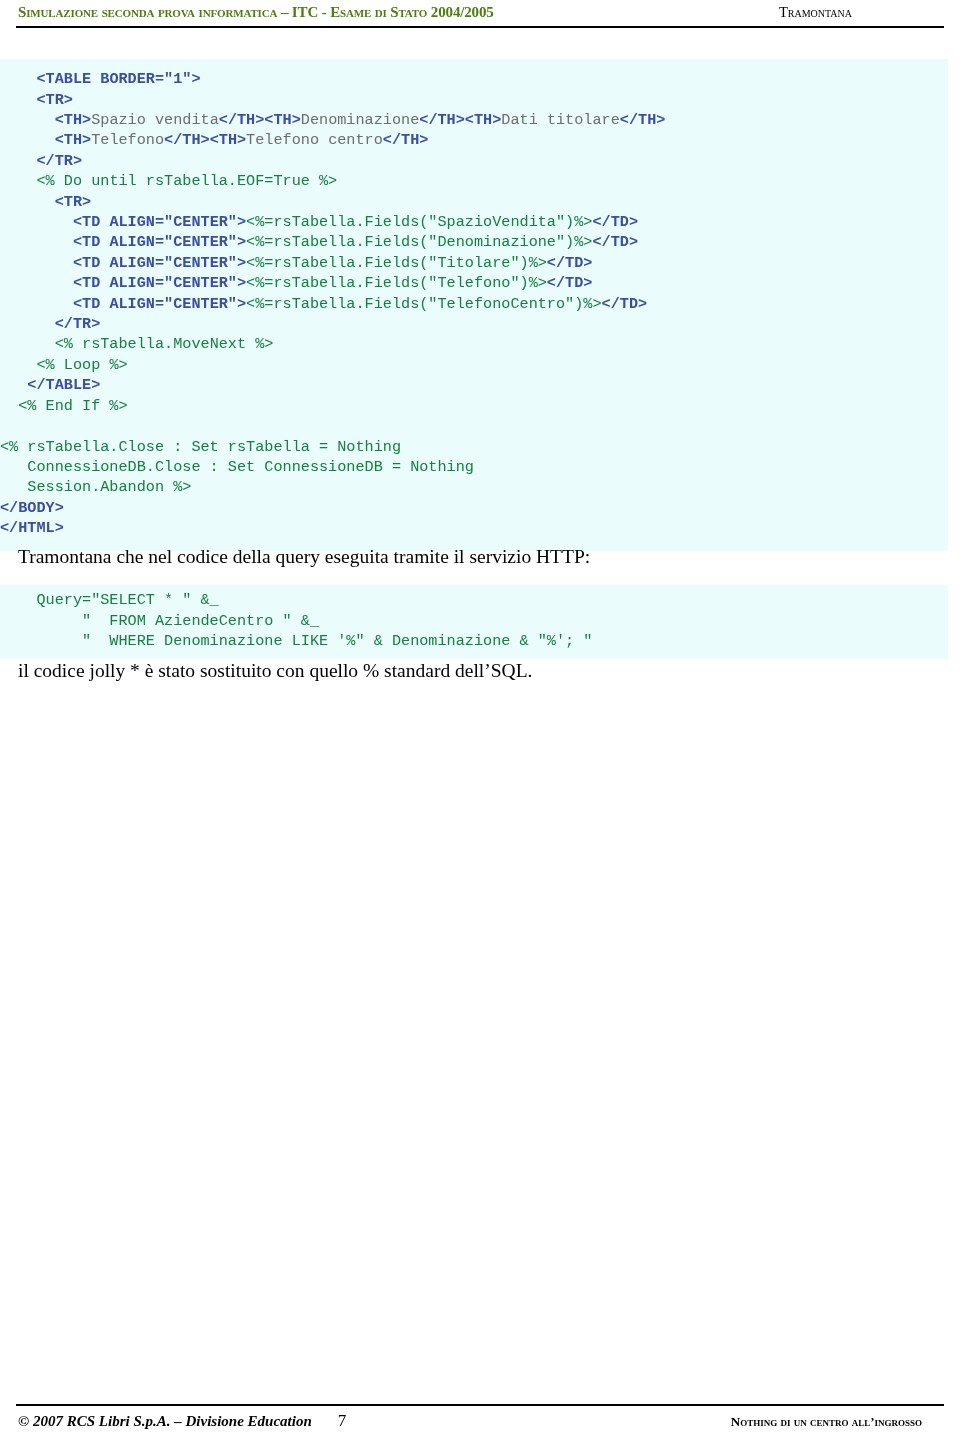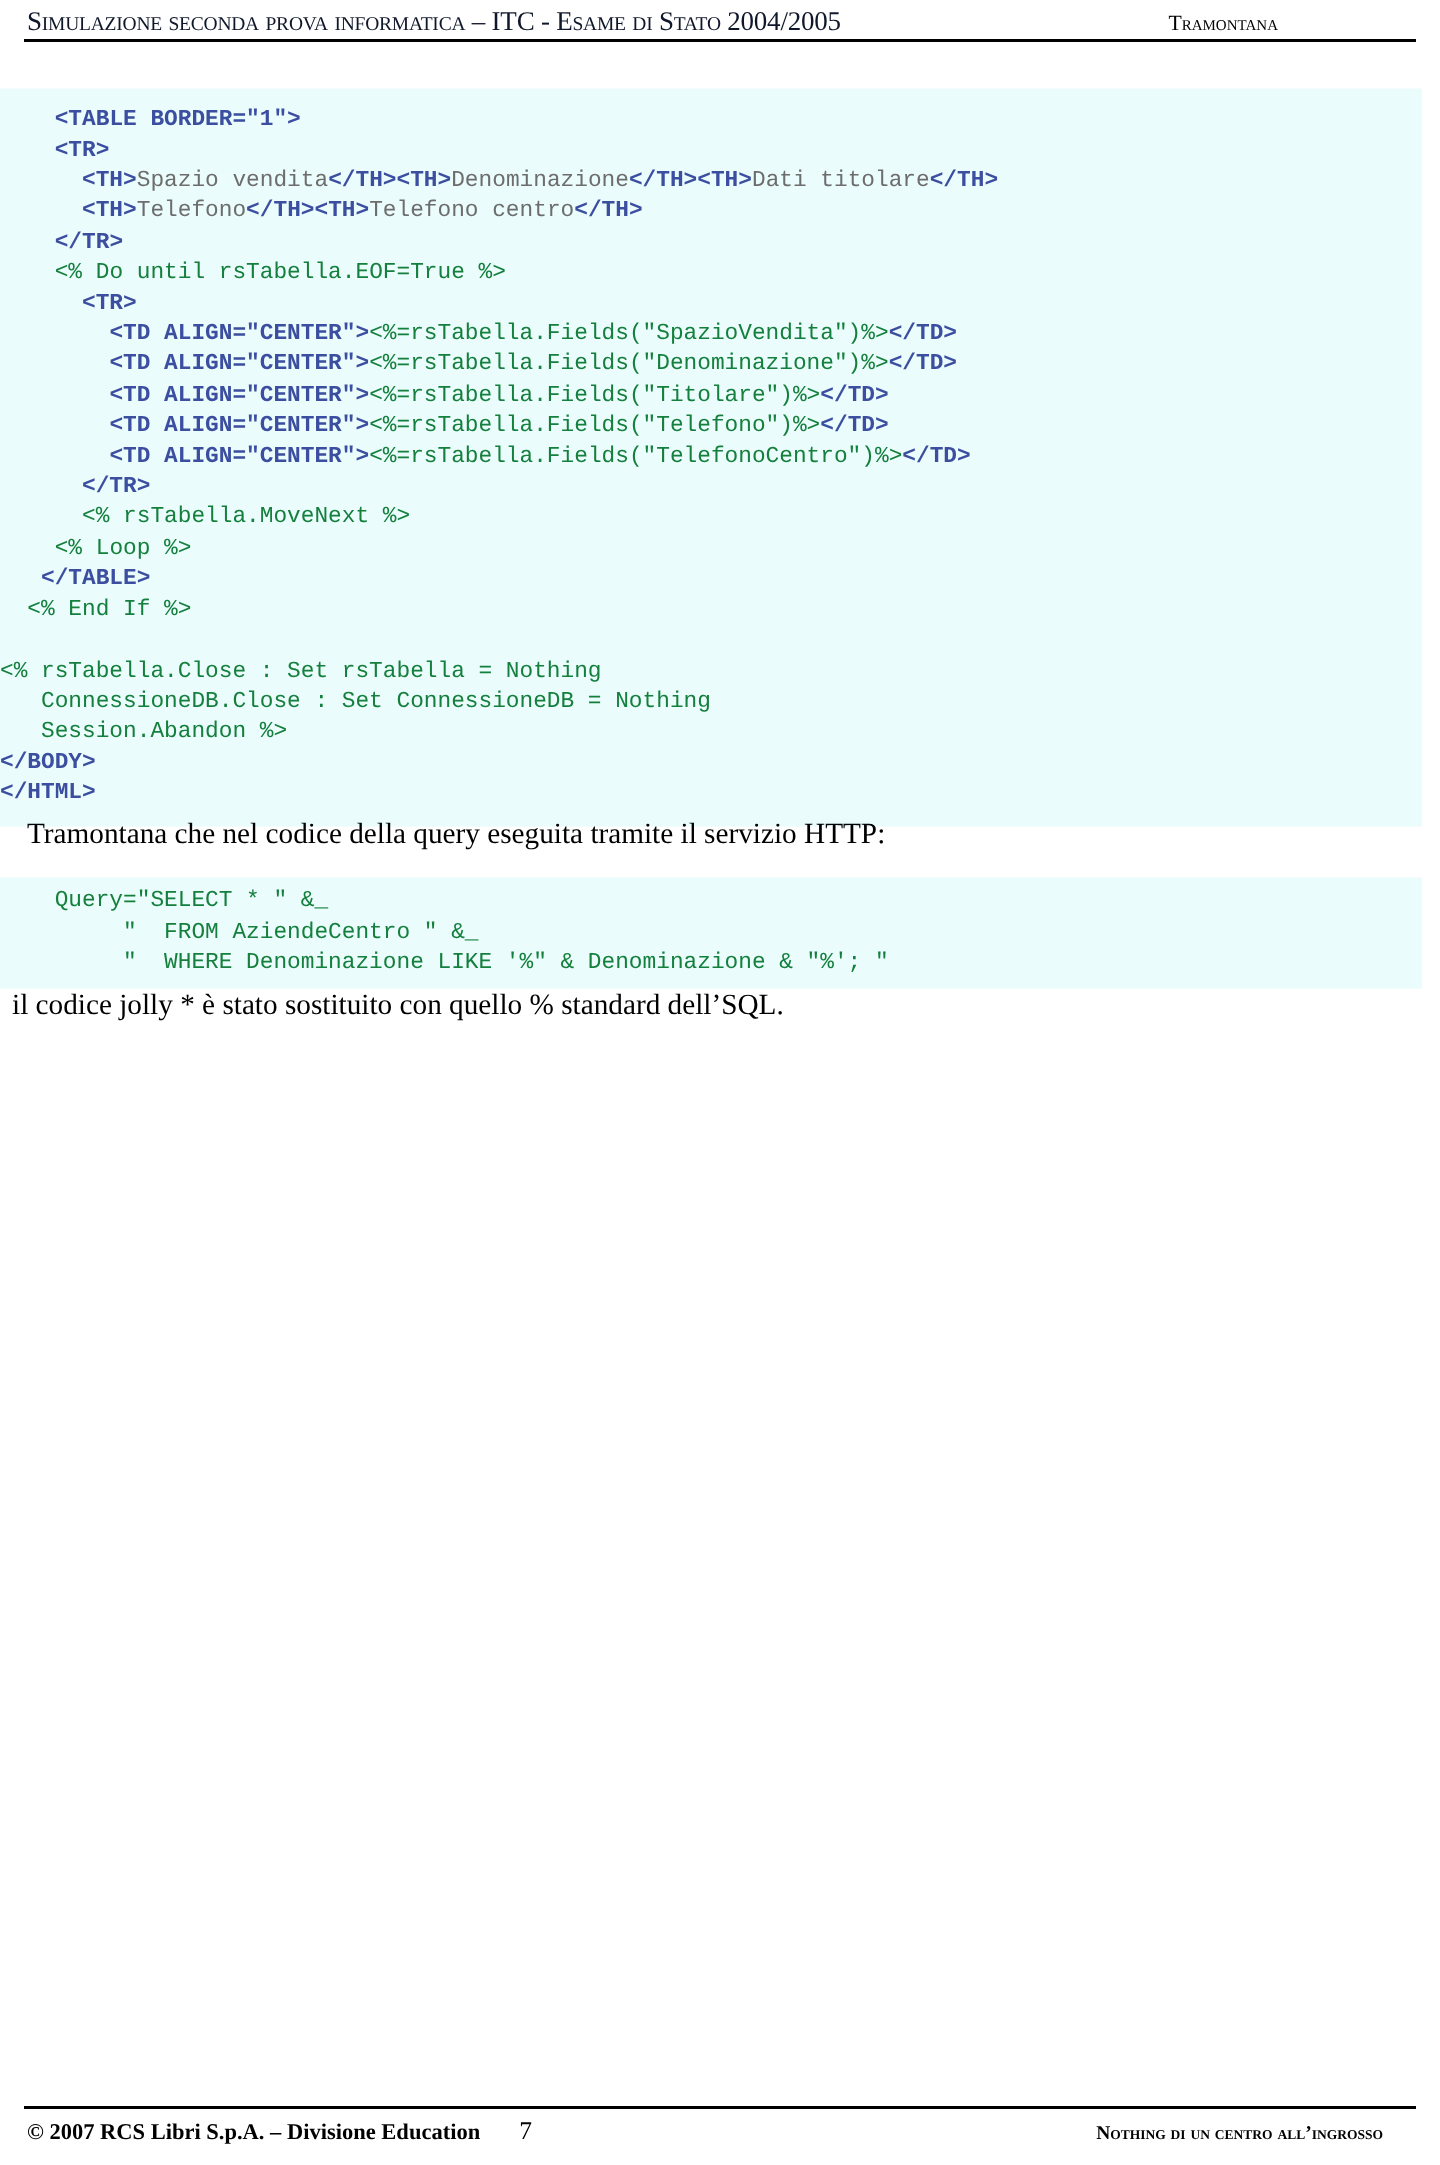--- a/index.html
+++ b/index.html
@@ -31,24 +31,24 @@
     height: 32px;
   }
   .doc-header-row {
     display: flex;
     align-items: baseline;
     padding: 4px 16px 0 18px;
     box-sizing: border-box;
   }
   .header-title {
     font-family: "Liberation Serif", "DejaVu Serif", serif;
-    font-weight: normal;
-    font-size: 18px;
+    font-weight: bold;
+    font-size: 15px;
     letter-spacing: -0.15px;
-    color: #0f172a;
+    color: #4d7c0f;
     font-variant: small-caps;
     white-space: nowrap;
   }
   .header-right {
     margin-left: auto;
     font-family: "Liberation Serif", "DejaVu Serif", serif;
     font-weight: normal;
     font-size: 14.5px;
     color: #000000;
     font-variant: small-caps;
@@ -99,21 +99,21 @@
 
   
   .para {
     position: absolute;
     font-family: "Liberation Serif", "DejaVu Serif", serif;
     font-size: 19.5px;
     color: #000000;
     white-space: nowrap;
   }
   .para-1 { left: 18px; top: 546px; }
-  .para-2 { left: 8px; top: 660px; }
+  .para-2 { left: 18px; top: 660px; }
 
   
   .doc-footer {
     position: absolute;
     left: 0;
     bottom: 0;
     width: 960px;
     height: 44px;
   }
   .footer-rule {
@@ -130,20 +130,21 @@
     left: 0;
     width: 960px;
     display: flex;
     align-items: baseline;
     box-sizing: border-box;
     padding: 0 18px;
   }
   .footer-left {
     font-family: "Liberation Serif", "DejaVu Serif", serif;
     font-weight: bold;
+    font-style: italic;
     font-size: 15px;
     color: #000000;
     white-space: nowrap;
   }
   .footer-page {
     font-family: "Liberation Serif", "DejaVu Serif", serif;
     font-size: 17px;
     color: #000000;
     margin-left: 26px;
     white-space: nowrap;

